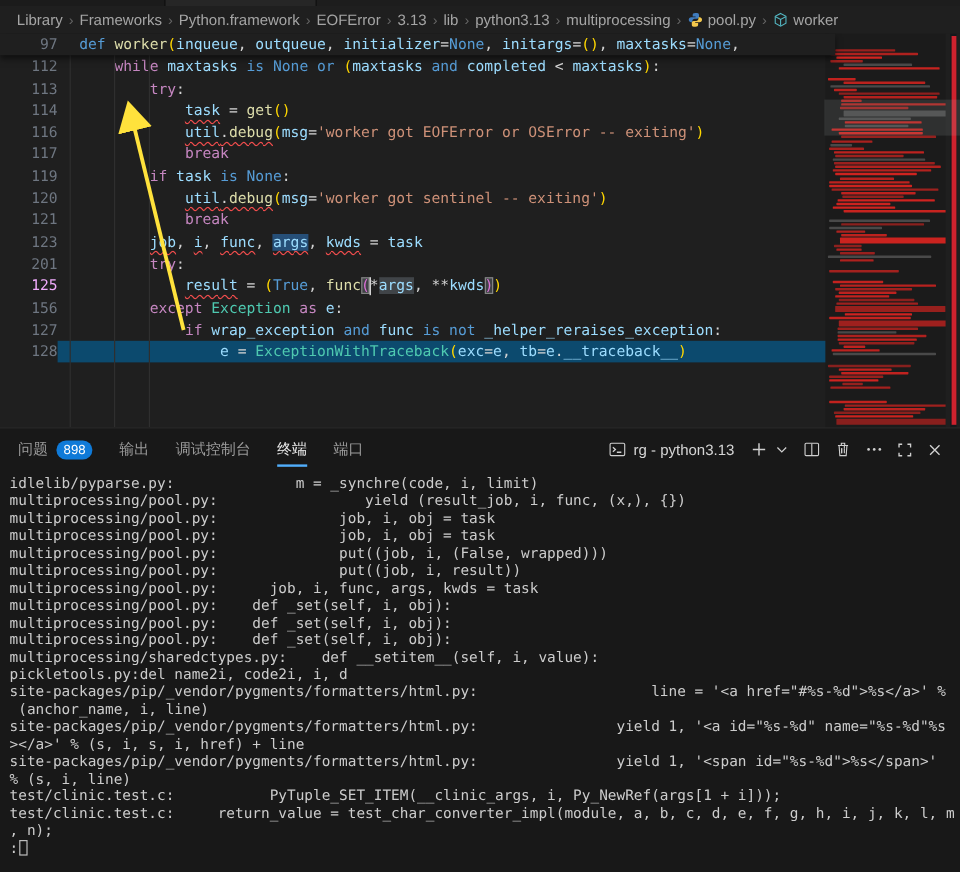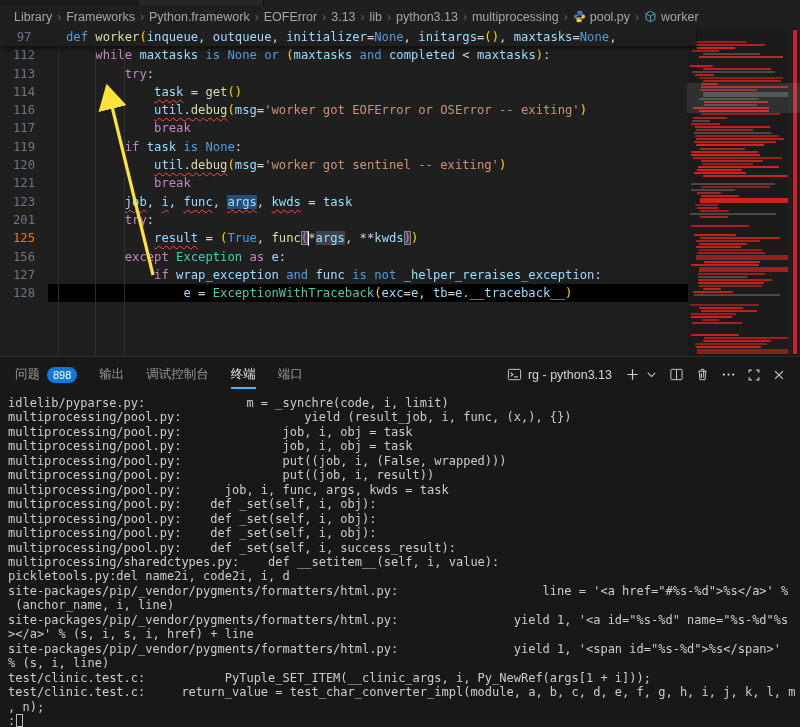--- a/index.html
+++ b/index.html
@@ -10,24 +10,24 @@
   #tabstrip .seg2{width:126px;background:#262626;border-right:1px solid #0e0e0e}
   #tabstrip .seg3{flex:1;background:#1d1d1d}
   
   #breadcrumb{display:flex;align-items:center;height:23px;padding-left:14px;font-size:12.5px;color:#a5a5a5;background:#1f1f1f;white-space:nowrap}
   #breadcrumb .bi{display:flex;align-items:center;cursor:pointer}
   #breadcrumb .sep{color:#656565;margin:0 5px;font-size:12px}
   #breadcrumb svg{margin-right:4px}
   
   #editor{position:relative;height:328px;background:#1f1f1f;overflow:hidden}
   .code-line{display:flex;height:18.3px;font:12.2px/18.3px "DejaVu Sans Mono",monospace;white-space:pre;position:relative}
-  .code-line .ln{flex:0 0 48px;text-align:center;color:#6e7681}
+  .code-line .ln{flex:0 0 48px;text-align:right;color:#6e7681}
   .code-line .ct{padding-left:18px;flex:1}
-  .code-line.active .ln{color:#f97316}
-  .code-line.sel .ct{background:#000000}
+  .code-line.active .ln{color:#f0abfc}
+  .code-line.sel .ct{background:#0c4a6e}
   #sticky{position:absolute;top:0;left:0;right:104px;z-index:6;background:#1f1f1f;box-shadow:0 3px 5px rgba(0,0,0,.5)}
   #lines{position:absolute;top:18.3px;left:0;right:112px}
   .tok.kw{color:#569cd6}.tok.ctl{color:#c586c0}.tok.fn{color:#dcdcaa}.tok.var{color:#9cdcfe}
   .tok.cls{color:#4ec9b0}.tok.str{color:#ce9178}.tok.pl{color:#d4d4d4}.tok.b1{color:#ffd700}.tok.b2{color:#da70d6}
   .tok.sq{text-decoration:underline wavy #f14c4c 1px;text-underline-offset:3px}
   .tok.hlb{background:#264f78}
   .tok.hlg{background:rgba(110,118,129,.42)}
   .tok.match{background:rgba(98,103,110,.5);outline:1px solid #848484;outline-offset:-1px}
   .tok.caret{display:inline-block;width:1.4px;height:15px;background:#fff;vertical-align:middle;margin:0 -0.7px;position:relative;z-index:3}
   .guide{position:absolute;top:18px;bottom:0;width:1px;background:#2f2f2f;z-index:1}
@@ -312,21 +312,20 @@
       <div class="trow">idlelib/pyparse.py:              m = _synchre(code, i, limit)</div>
       <div class="trow">multiprocessing/pool.py:                 yield (result_job, i, func, (x,), {})</div>
       <div class="trow">multiprocessing/pool.py:              job, i, obj = task</div>
       <div class="trow">multiprocessing/pool.py:              job, i, obj = task</div>
       <div class="trow">multiprocessing/pool.py:              put((job, i, (False, wrapped)))</div>
       <div class="trow">multiprocessing/pool.py:              put((job, i, result))</div>
       <div class="trow">multiprocessing/pool.py:      job, i, func, args, kwds = task</div>
       <div class="trow">multiprocessing/pool.py:    def _set(self, i, obj):</div>
       <div class="trow">multiprocessing/pool.py:    def _set(self, i, obj):</div>
       <div class="trow">multiprocessing/pool.py:    def _set(self, i, obj):</div>
-      <div class="trow">multiprocessing/pool.py:    def _set(self, i, success_result):</div>
       <div class="trow">multiprocessing/sharedctypes.py:    def __setitem__(self, i, value):</div>
       <div class="trow">pickletools.py:del name2i, code2i, i, d</div>
       <div class="trow">site-packages/pip/_vendor/pygments/formatters/html.py:                    line = '&lt;a href="#%s-%d"&gt;%s&lt;/a&gt;' %</div>
       <div class="trow"> (anchor_name, i, line)</div>
       <div class="trow">site-packages/pip/_vendor/pygments/formatters/html.py:                yield 1, '&lt;a id="%s-%d" name="%s-%d"%s</div>
       <div class="trow">&gt;&lt;/a&gt;' % (s, i, s, i, href) + line</div>
       <div class="trow">site-packages/pip/_vendor/pygments/formatters/html.py:                yield 1, '&lt;span id="%s-%d"&gt;%s&lt;/span&gt;'</div>
       <div class="trow">% (s, i, line)</div>
       <div class="trow">test/clinic.test.c:           PyTuple_SET_ITEM(__clinic_args, i, Py_NewRef(args[1 + i]));</div>
       <div class="trow">test/clinic.test.c:     return_value = test_char_converter_impl(module, a, b, c, d, e, f, g, h, i, j, k, l, m</div>

